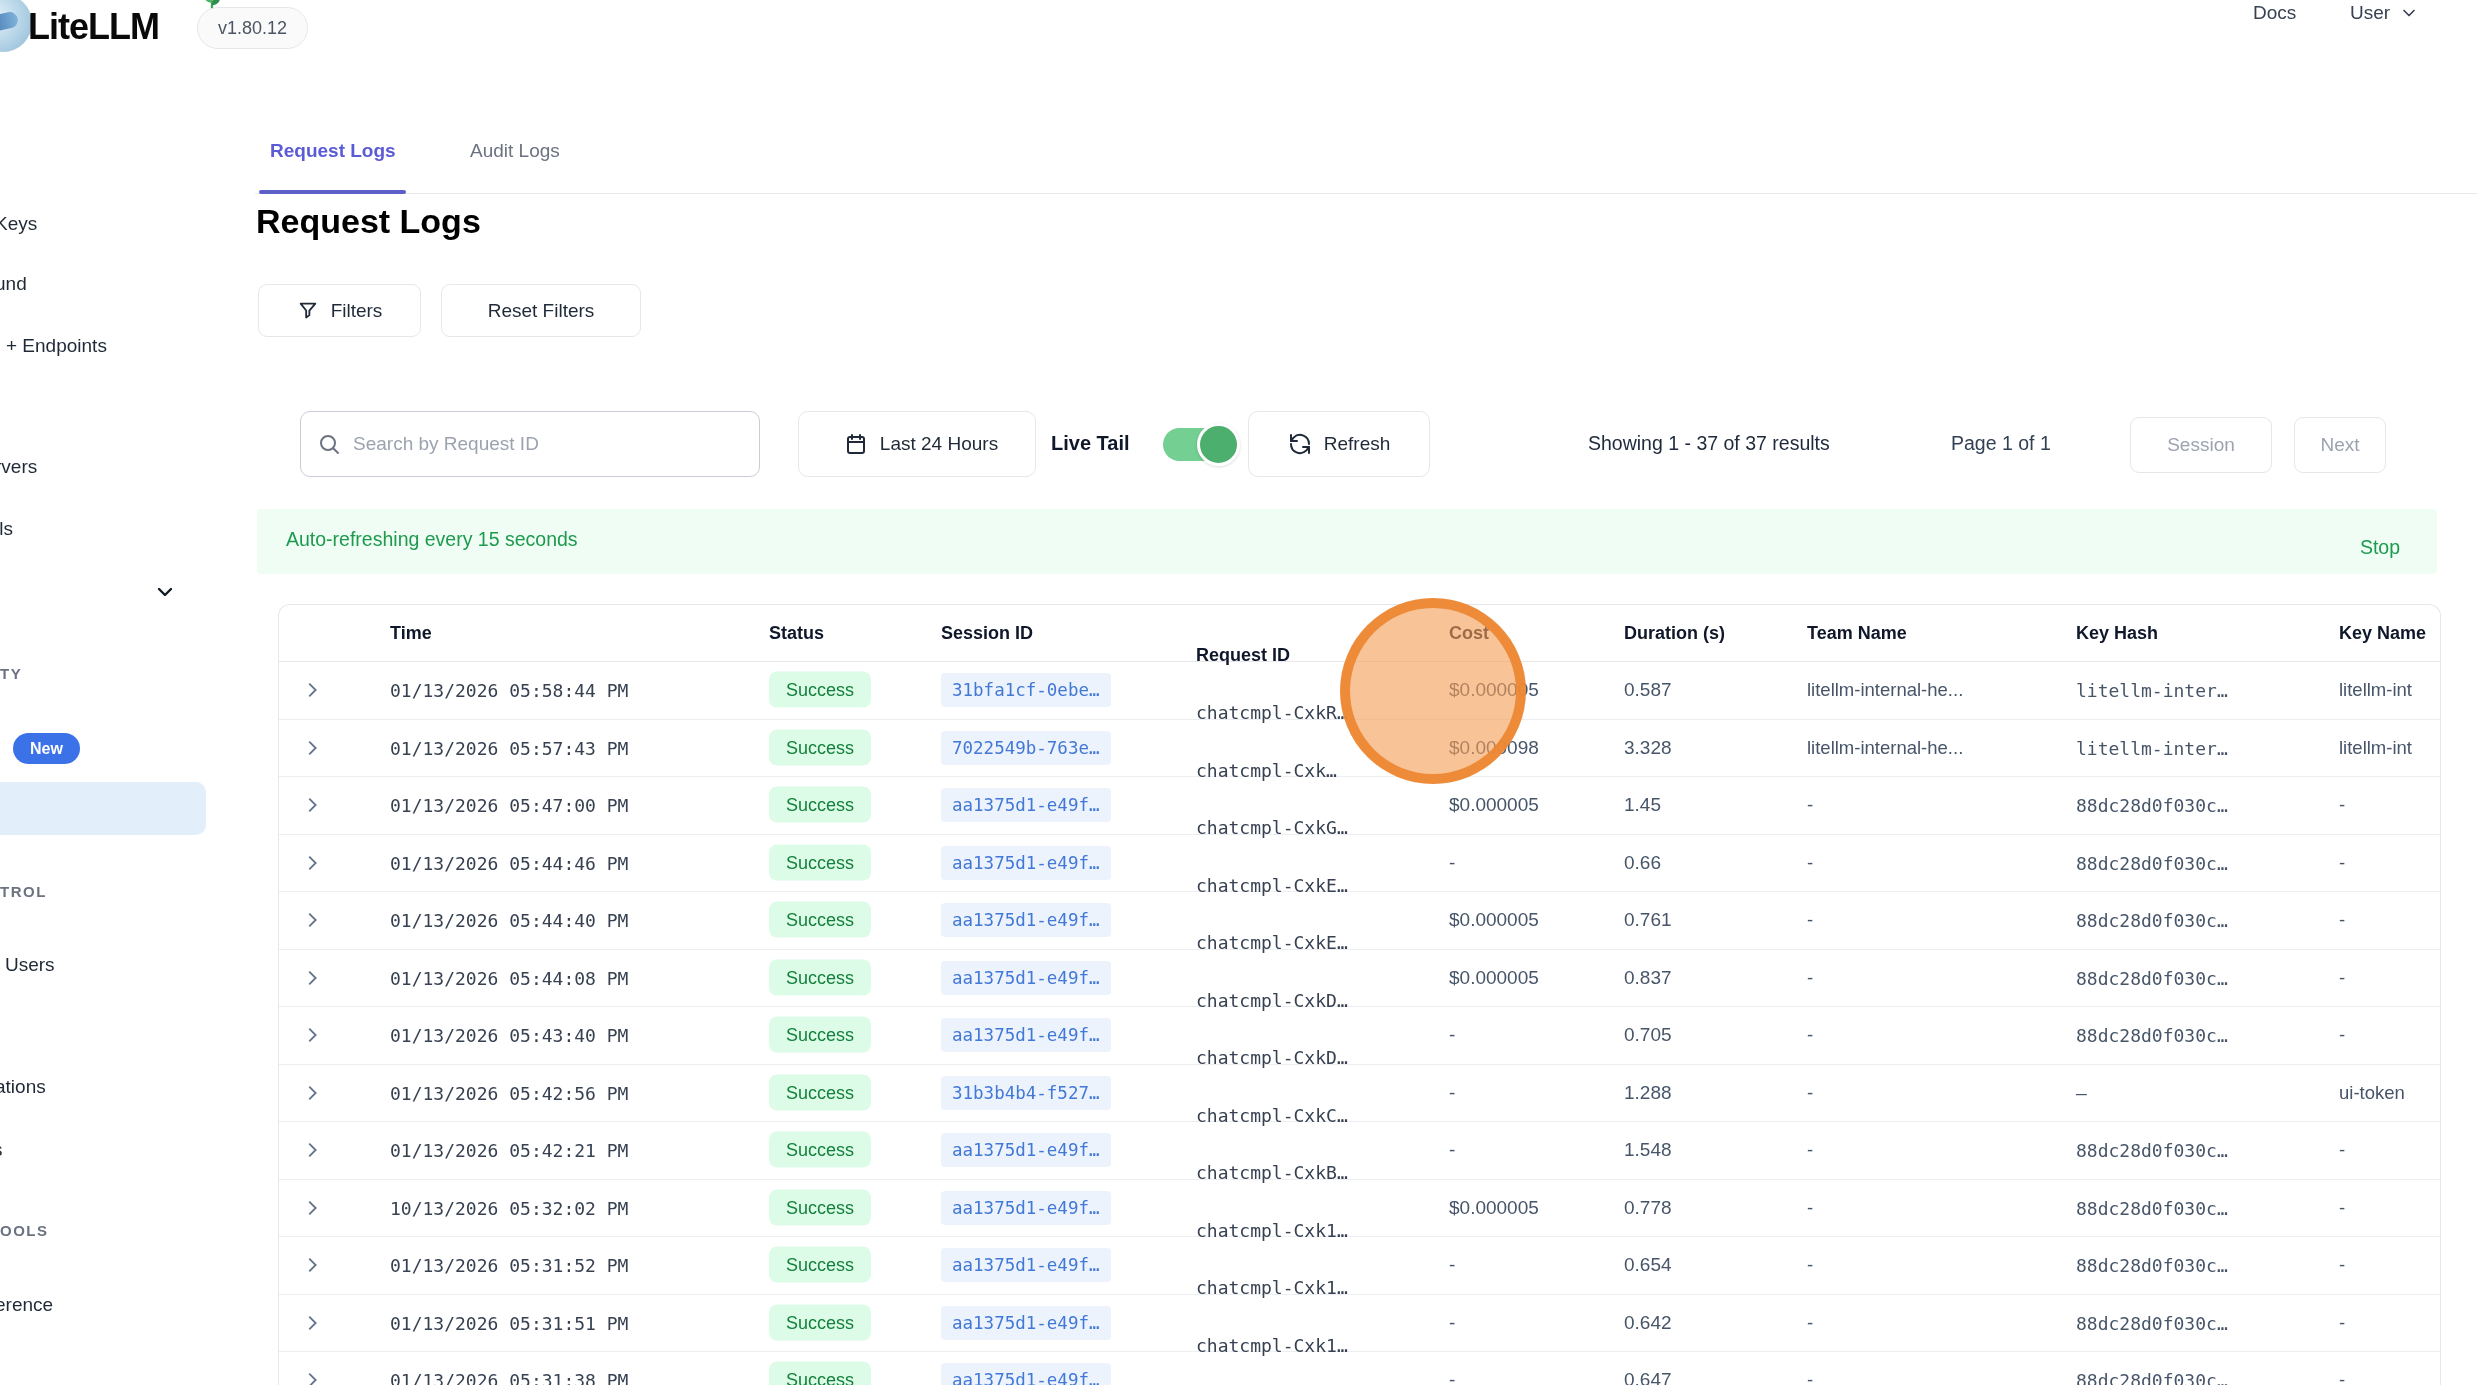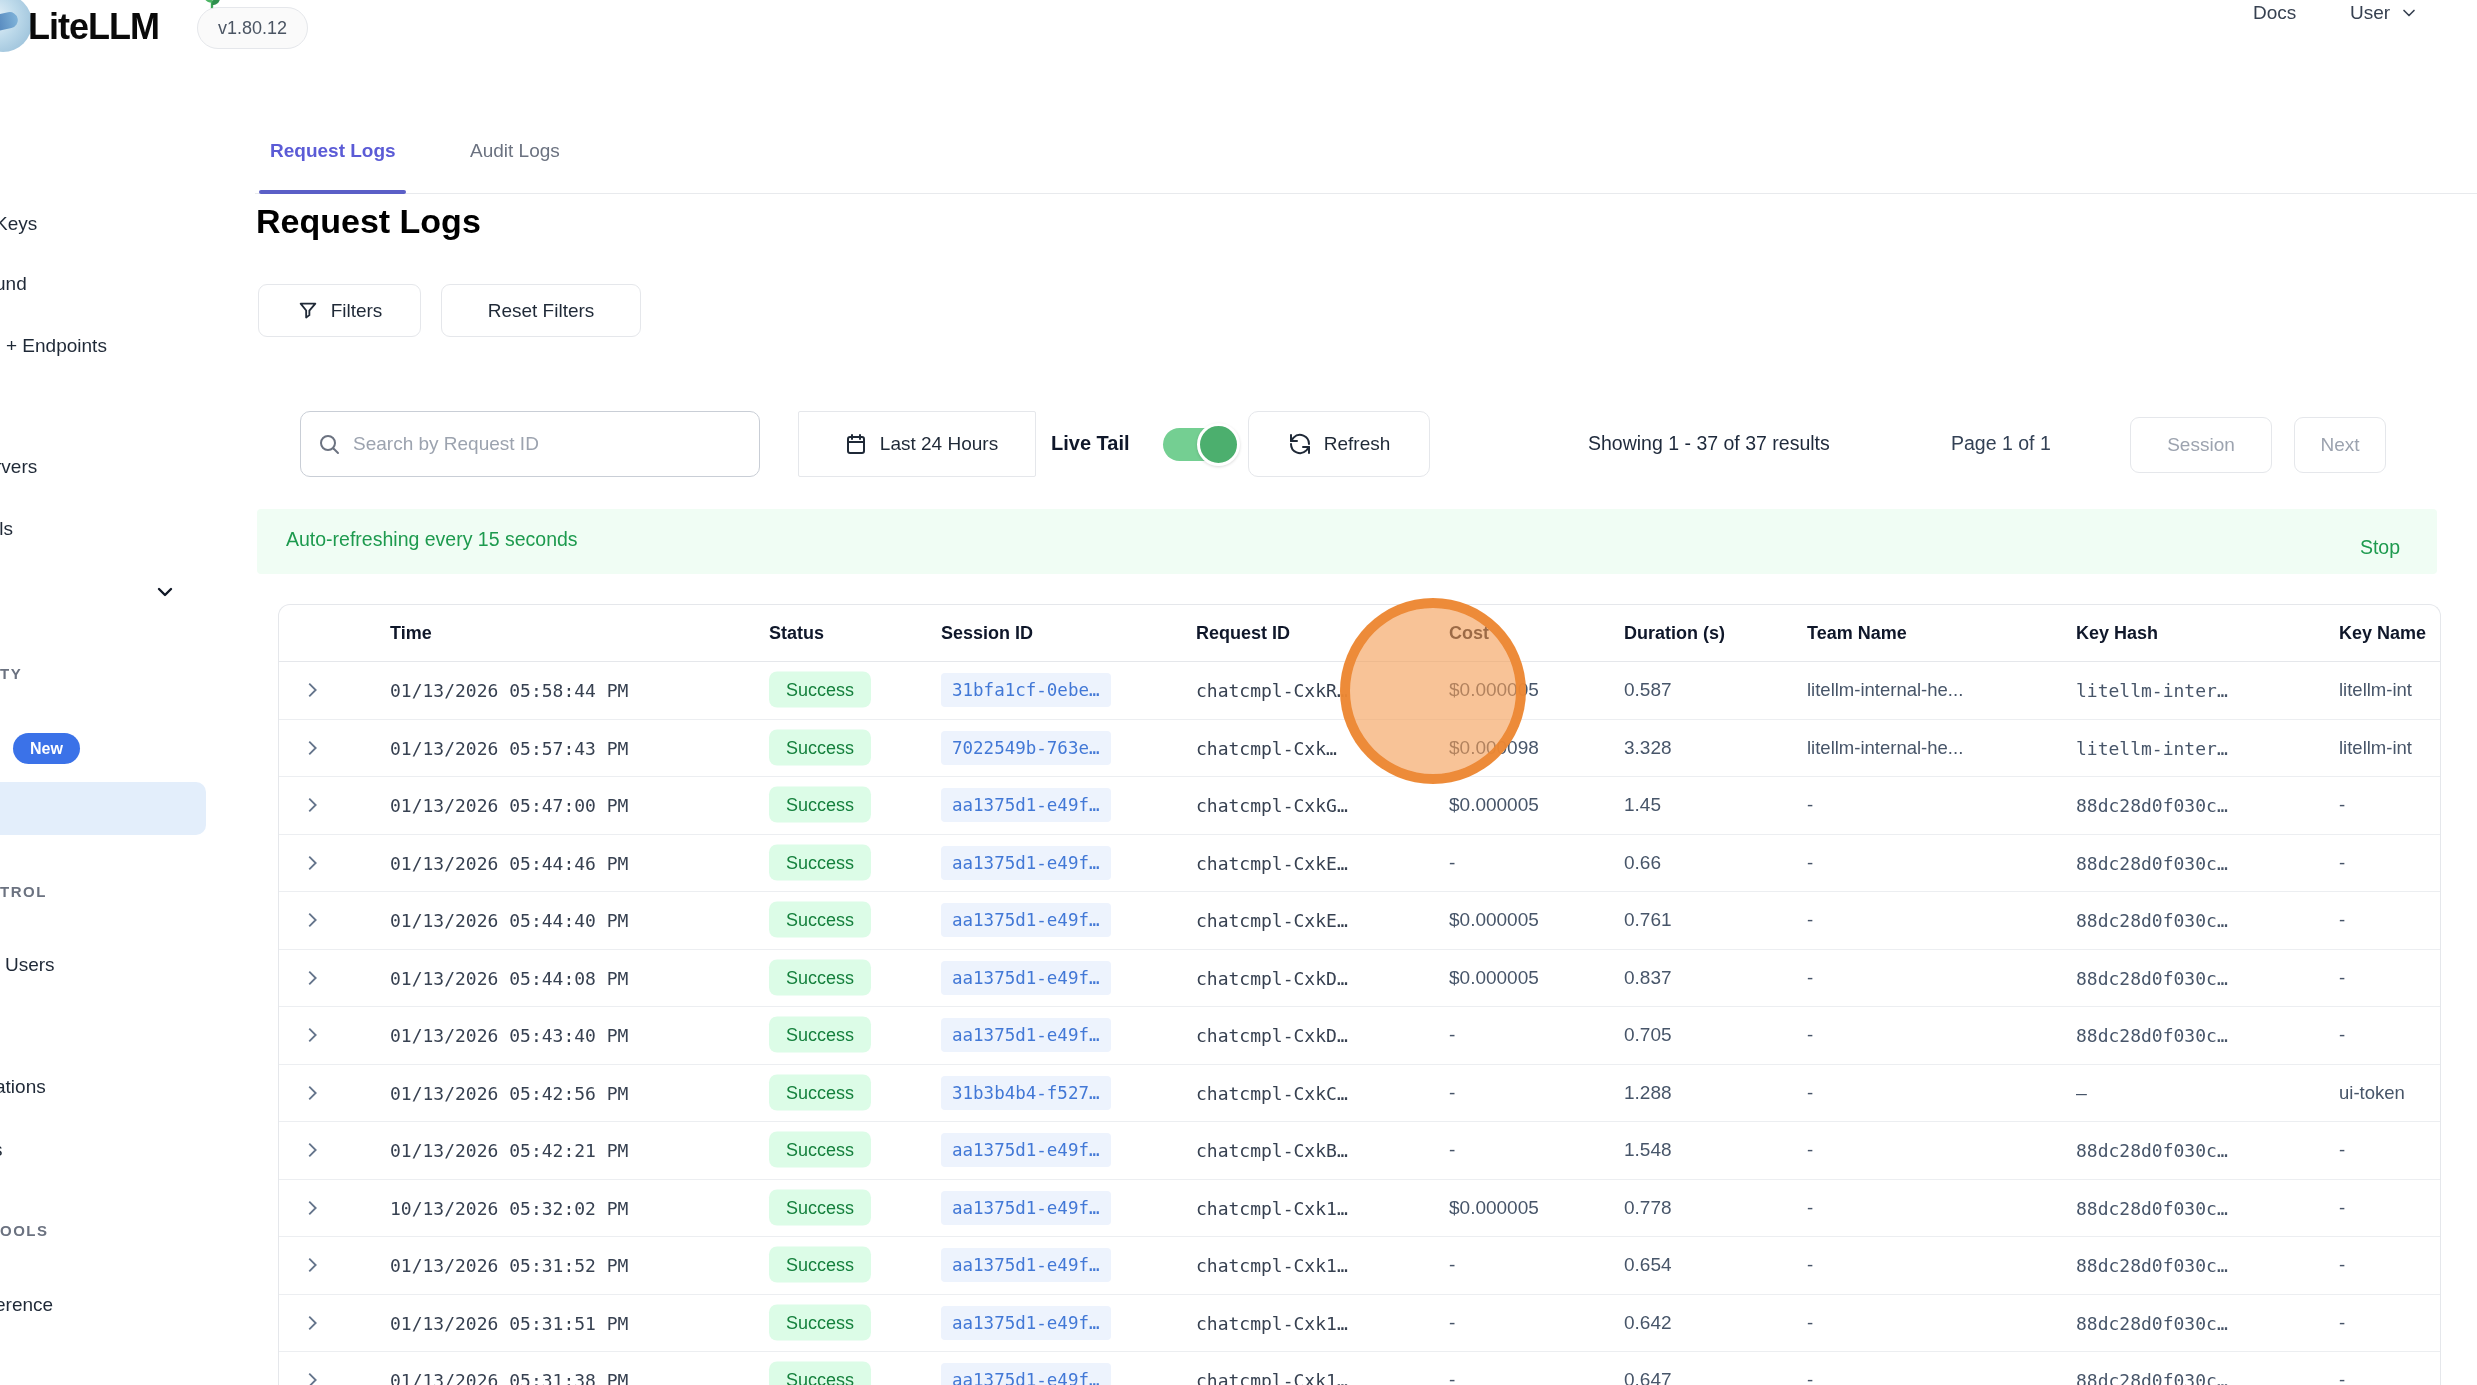--- a/index.html
+++ b/index.html
@@ -58,21 +58,21 @@
   .btn-reset { left:441px; top:284px; width:200px; height:53px; }
 
   
   .search-box {
     left:300px; top:411px; width:460px; height:66px; border:1.5px solid #c9ced6;
     border-radius:10px; display:flex; align-items:center; padding:0 16px; gap:12px; background:#fff;
   }
   .search-box input { border:none; outline:none; flex:1; font-size:19px; color:#111827;
     font-family:"Liberation Sans",sans-serif; background:transparent; }
   .search-box input::placeholder { color:#9ca3af; }
-  .btn-range { left:798px; top:411px; width:238px; height:66px; border-radius:2px; font-weight:500;padding-left:8px; }
+  .btn-range { left:798px; top:411px; width:238px; height:66px; border-radius:10px; font-weight:500;padding-left:8px; }
   .livetail-label { left:1051px; top:432px; font-size:20px; font-weight:600; color:#0f172a; }
   .toggle { left:1163px; top:428px; width:74px; height:33px; border-radius:17px; background:#74cf92; cursor:pointer; }
   .toggle-knob { position:absolute; right:-3px; top:-5px; width:43px; height:43px; border-radius:50%;
     background:#4caf6e; border:3px solid #fff; box-shadow:0 1px 3px rgba(0,0,0,.15); }
   .btn-refresh { left:1248px; top:411px; width:182px; height:66px; border-radius:10px; font-weight:500; }
   .results-summary { left:1588px; top:432px; font-size:19.5px; color:#1e293b; }
   .page-info { left:1951px; top:432px; font-size:19.5px; color:#334155; font-weight:500; }
   .btn-prev { left:2130px; top:417px; width:142px; height:56px; color:#9ca3af; }
   .btn-next { left:2294px; top:417px; width:92px; height:56px; color:#9ca3af; }
 
@@ -88,21 +88,21 @@
     background:#fff; overflow:hidden;
   }
   .thead { position:relative; height:57px; border-bottom:1px solid #e5e7eb; }
   .th { position:absolute; top:50%; transform:translateY(-50%); font-size:18px; font-weight:700; color:#0f172a; white-space:nowrap; }
   .row { position:relative; height:57.5px; border-bottom:1px solid #eceef1; }
   .cell { position:absolute; top:50%; transform:translateY(-50%); white-space:nowrap; }
   .c-chev    { left:22px; }
   .c-time    { left:111px; }
   .c-status  { left:490px; }
   .c-session { left:662px; }
-  .c-request { left:917px; }
+  .c-request { left:917px;margin-top:22px; }
   .c-cost    { left:1170px; }
   .c-dur     { left:1345px; }
   .c-team    { left:1528px; }
   .c-hash    { left:1797px; }
   .c-kname   { left:2060px; }
   .mono { font-family:"DejaVu Sans Mono", monospace; }
   .t-time { font-size:18px; color:#374151; }
   .t-req  { font-size:18px; color:#374151; }
   .t-gray { font-size:19px; color:#475569; }
   .t-team { font-size:18.5px; color:#475569; font-family:"Liberation Sans",sans-serif; }

